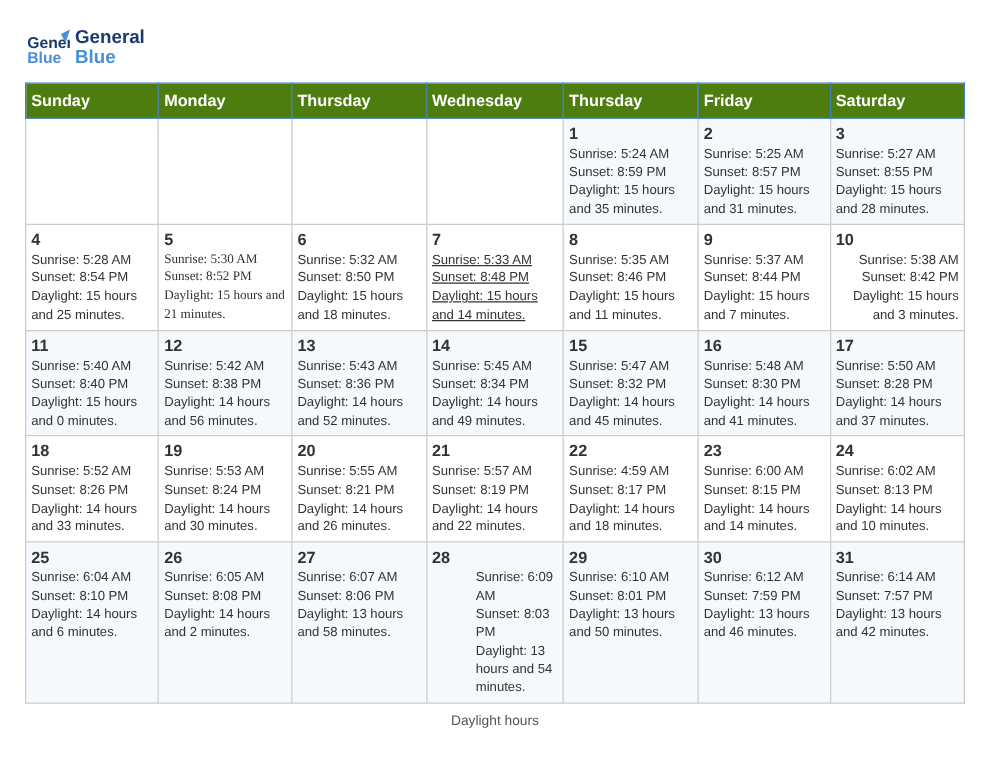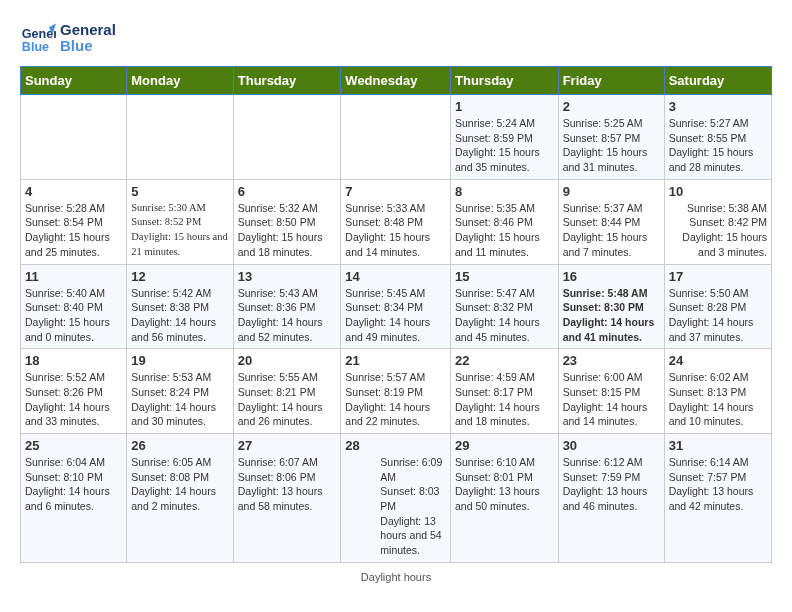--- a/index.html
+++ b/index.html
@@ -151,21 +151,21 @@
 Daylight: 15 hours and 21 minutes.</div>
         </td>
         <td>
           <div class="day-number">6</div>
           <div class="day-info" style="white-space: pre-line;">Sunrise: 5:32 AM
 Sunset: 8:50 PM
 Daylight: 15 hours and 18 minutes.</div>
         </td>
         <td>
           <div class="day-number">7</div>
-          <div class="day-info" style="white-space: pre-line;">Sunrise: 5:33 AM
+          <div class="day-info" style="white-space: pre-line; text-decoration: underline;">Sunrise: 5:33 AM
 Sunset: 8:48 PM
 Daylight: 15 hours and 14 minutes.</div>
         </td>
         <td>
           <div class="day-number">8</div>
           <div class="day-info" style="white-space: pre-line;">Sunrise: 5:35 AM
 Sunset: 8:46 PM
 Daylight: 15 hours and 11 minutes.</div>
         </td>
         <td>
@@ -207,21 +207,21 @@
 Daylight: 14 hours and 49 minutes.</div>
         </td>
         <td>
           <div class="day-number">15</div>
           <div class="day-info" style="white-space: pre-line;">Sunrise: 5:47 AM
 Sunset: 8:32 PM
 Daylight: 14 hours and 45 minutes.</div>
         </td>
         <td>
           <div class="day-number">16</div>
-          <div class="day-info" style="white-space: pre-line; font-weight: bold;">Sunrise: 5:48 AM
+          <div class="day-info" style="white-space: pre-line;">Sunrise: 5:48 AM
 Sunset: 8:30 PM
 Daylight: 14 hours and 41 minutes.</div>
         </td>
         <td>
           <div class="day-number">17</div>
           <div class="day-info" style="white-space: pre-line;">Sunrise: 5:50 AM
 Sunset: 8:28 PM
 Daylight: 14 hours and 37 minutes.</div>
         </td>
       </tr>

